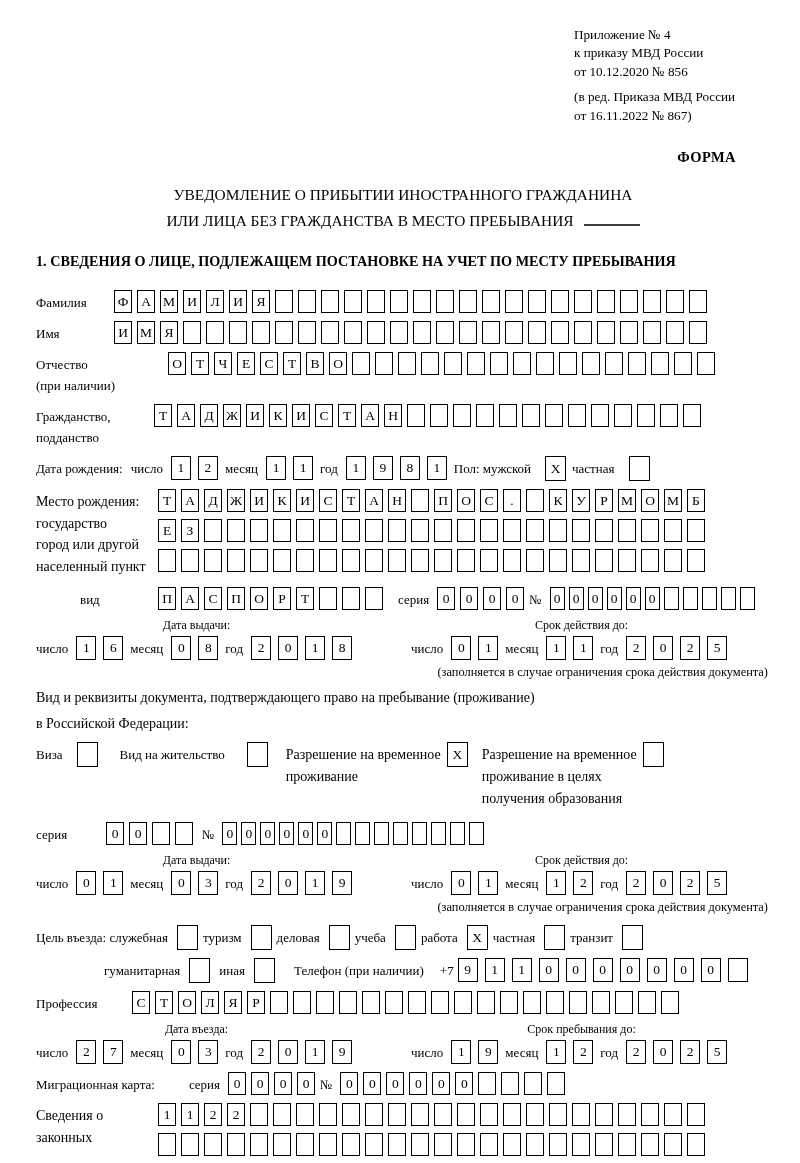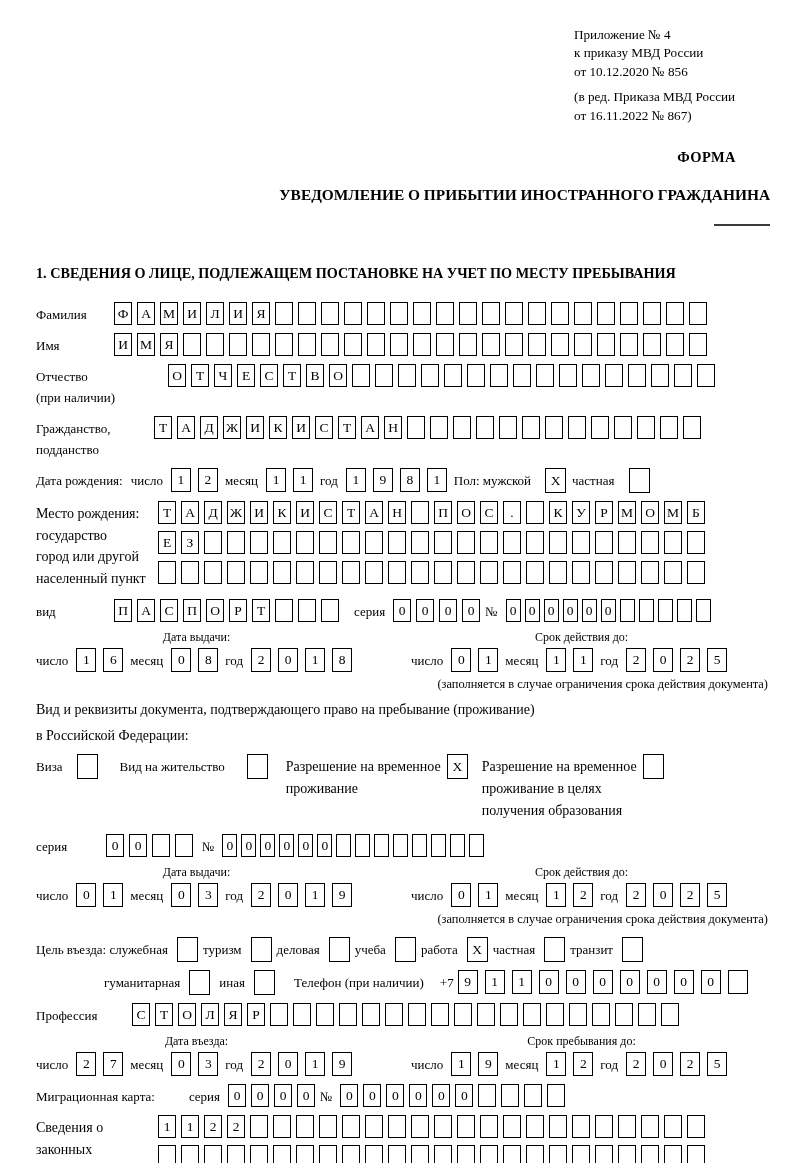--- a/index.html
+++ b/index.html
@@ -4,21 +4,21 @@
 <style>
   html,body { margin:0; padding:0; background:#e8e8e8; }
   .page {
     width:800px; min-height:1163px; background:#ffffff; color:#000;
     font-family:"Liberation Serif","DejaVu Serif",serif;
     padding:26px 30px 20px 36px; box-sizing:border-box; margin:0 auto;
   }
   .hdr { width:196px; margin-left:auto; font-size:13.2px; line-height:1.4; }
   .hdr2 { margin-top:7px; }
   .forma { text-align:right; padding-right:34px; font-weight:bold; font-size:14.5px; margin:24px 0 16px; letter-spacing:.4px; }
-  .title { text-align:right; font-weight:bold; font-size:15.4px; line-height:1.65; margin-bottom:32px; }
+  .title { text-align:center; font-weight:normal; font-size:15.4px; line-height:1.65; margin-bottom:20px; }
   .blank { display:inline-block; width:56px; height:13px; border-bottom:2.2px solid #3a3a3a; margin-left:10px; }
   .sect { font-weight:bold; font-size:14.2px; margin:4px 0 20px; }
 
   .row { display:flex; align-items:flex-start; margin-bottom:8px; white-space:nowrap; }
   .lbl { margin-right:8px; font-size:13px; line-height:21px; padding-top:2px; flex-shrink:0; }
   .lbl.stacked { display:inline-flex; flex-direction:column; }
   .cells { display:inline-flex; flex-wrap:nowrap; }
   .cell {
     box-sizing:content-box; display:inline-flex; align-items:center; justify-content:center;
     width:16px; height:21px; border:1.6px solid #000; margin-right:5px; font-size:13.5px;
@@ -54,21 +54,21 @@
     <div>Приложение № 4</div>
     <div>к приказу МВД России</div>
     <div>от 10.12.2020 № 856</div>
     <div class="hdr2">(в ред. Приказа МВД России</div>
     <div>от 16.11.2022 № 867)</div>
   </div>
   <div class="forma">ФОРМА</div>
   <div class="title">
     <div>УВЕДОМЛЕНИЕ О ПРИБЫТИИ ИНОСТРАННОГО ГРАЖДАНИНА</div>
     <div>
-      <span class="blank"></span>
+      <span>ИЛИ ЛИЦА БЕЗ ГРАЖДАНСТВА В МЕСТО ПРЕБЫВАНИЯ</span><span class="blank"></span>
     </div>
   </div>
   <div class="sect">1. СВЕДЕНИЯ О ЛИЦЕ, ПОДЛЕЖАЩЕМ ПОСТАНОВКЕ НА УЧЕТ ПО МЕСТУ ПРЕБЫВАНИЯ</div>
   <div id="form-root">
       <div class="row">
         <span class="lbl" style="width: 70px;">Фамилия</span>
         <span class="cells">
           <span class="cell">Ф</span>
           <span class="cell">А</span>
           <span class="cell">М</span>
@@ -298,21 +298,21 @@
             <span class="cell"></span>
             <span class="cell"></span>
             <span class="cell"></span>
             <span class="cell"></span>
             <span class="cell"></span>
             <span class="cell"></span>
           </span>
         </div>
       </div>
       <div class="row">
-        <span class="lbl" style="width: 70px;">вид</span>
+        <span class="lbl" style="width: 70px; margin-left: 44px;">вид</span>
         <span class="cells">
           <span class="cell">П</span>
           <span class="cell">А</span>
           <span class="cell">С</span>
           <span class="cell">П</span>
           <span class="cell">О</span>
           <span class="cell">Р</span>
           <span class="cell">Т</span>
           <span class="cell"></span>
           <span class="cell"></span>

